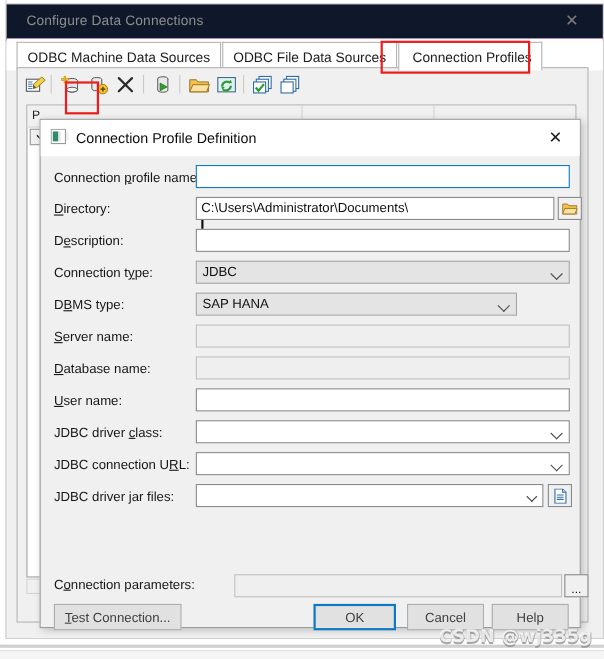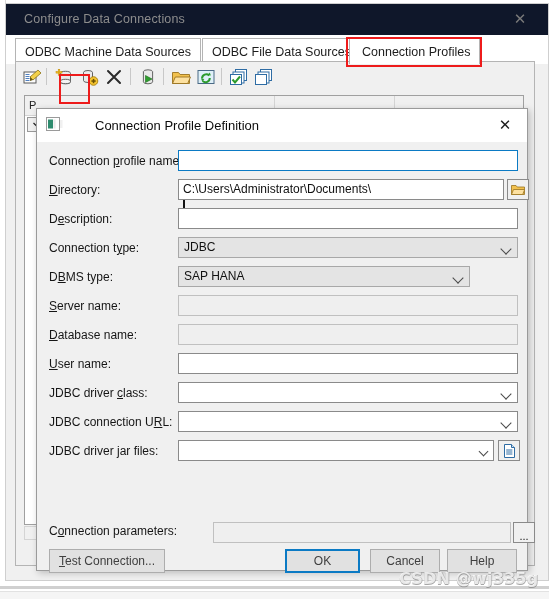--- a/index.html
+++ b/index.html
@@ -36,21 +36,21 @@
   
   #tabstrip{position:absolute;left:0;top:31px;width:100%;height:29px;background:#ffffff;}
   .tab{
     position:absolute;top:3px;height:26px;box-sizing:border-box;
     background:#ffffff;border:1px solid #b4b4b4;border-bottom:none;
     display:flex;align-items:center;justify-content:center;
     font-size:12.5px;color:#1d1d1d;white-space:nowrap;padding:0 9px;
   }
   #tab-0{left:9px;}
   #tab-1{left:196px;}
-  #tab-2{left:343px;border-color:#b4b4b4;z-index:3;padding-left:12px;}
+  #tab-2{left:356px;border-color:#b4b4b4;z-index:3;padding-left:12px;}
   .tab-highlight{
     position:absolute;left:340px;top:33px;width:136px;height:30px;
     border:2px solid #ee1b1b;box-sizing:border-box;z-index:6;pointer-events:none;
   }
 
   
   #tabpanel{
     position:absolute;left:9px;top:57px;width:520px;height:505px;
     background:#f0f0f0;border:1px solid #b4b4b4;box-sizing:border-box;
   }
@@ -100,21 +100,21 @@
   #dialog{
     position:absolute;left:36px;top:108px;width:492px;height:463px;
     background:#f0f0f0;border:1px solid #9a9a9a;box-sizing:border-box;
     box-shadow:2px 2px 7px rgba(0,0,0,.22);z-index:20;
   }
   #dlg-titlebar{
     position:absolute;left:0;top:0;width:100%;height:33px;background:#ffffff;
   }
   #dlg-icon{position:absolute;left:9px;top:8px;width:17px;height:16px;}
   #dlg-title{
-    position:absolute;left:32px;top:9px;font-size:13px;color:#0c0c0c;white-space:nowrap;margin-left:26px;
+    position:absolute;left:32px;top:9px;font-size:13px;color:#0c0c0c;white-space:nowrap;
   }
   #dlg-close{
     position:absolute;right:2px;top:0;width:40px;height:32px;
     display:flex;align-items:center;justify-content:center;font-size:15px;color:#1a1a1a;
     font-family:"DejaVu Sans",sans-serif;
   }
 
   
   .row{position:absolute;left:0;width:100%;height:26px;}
   .lbl{

